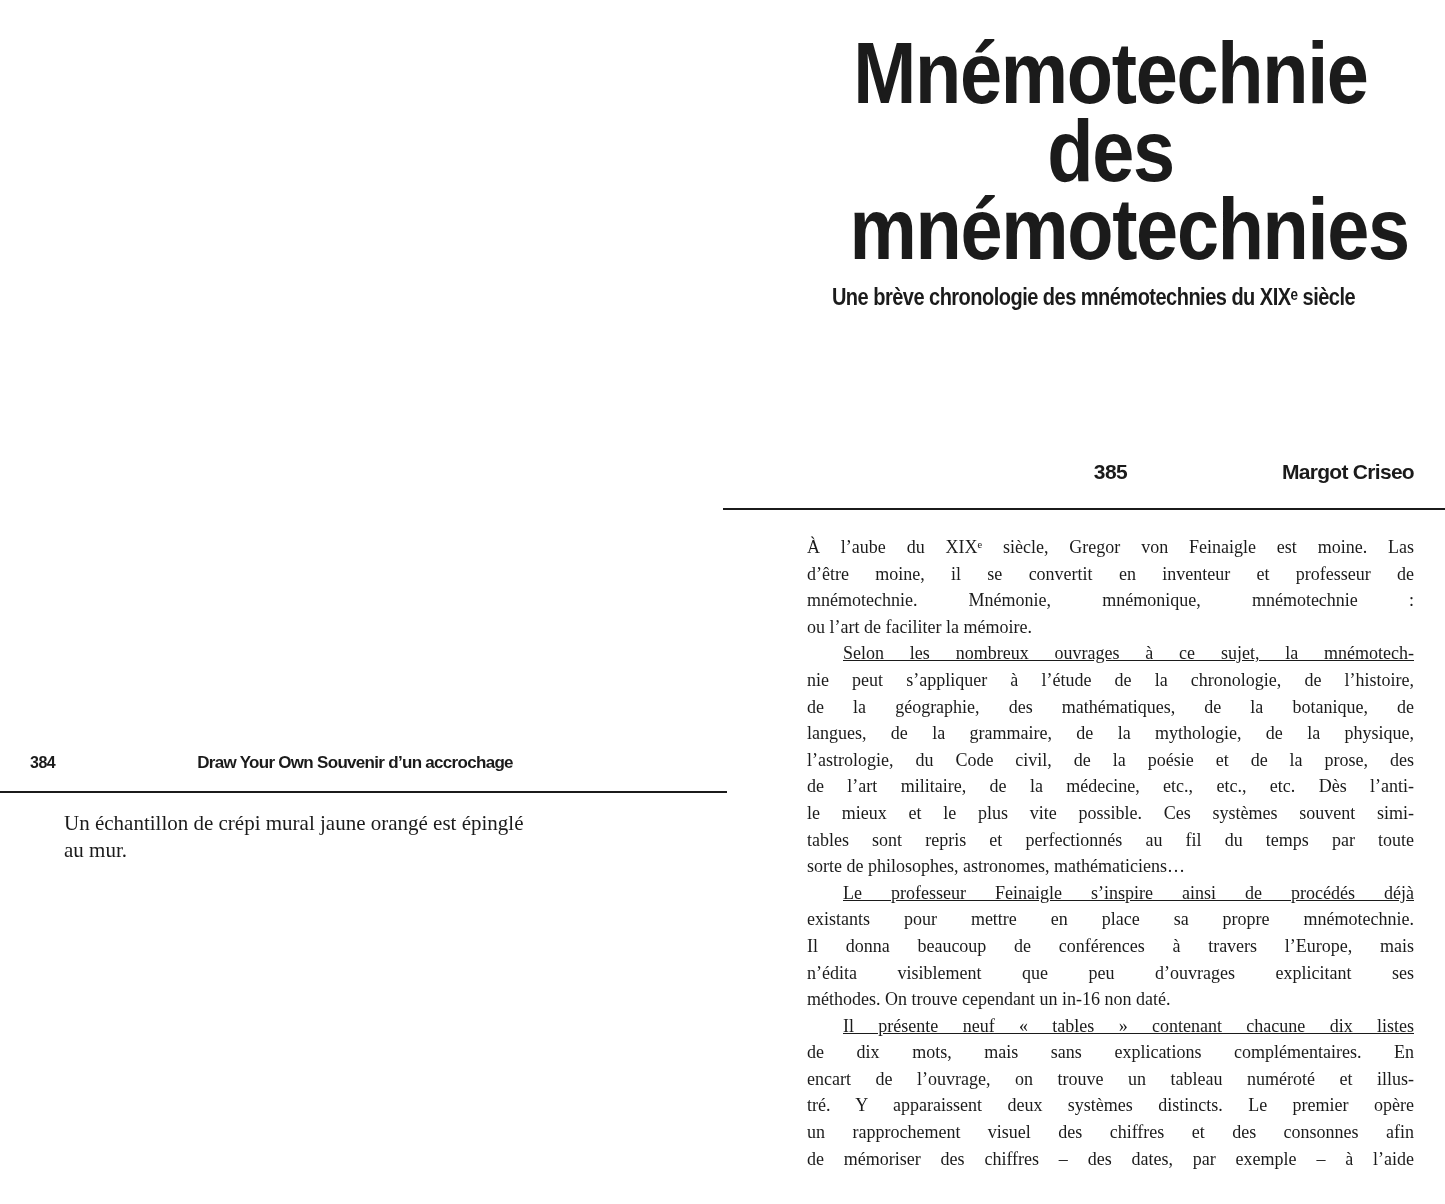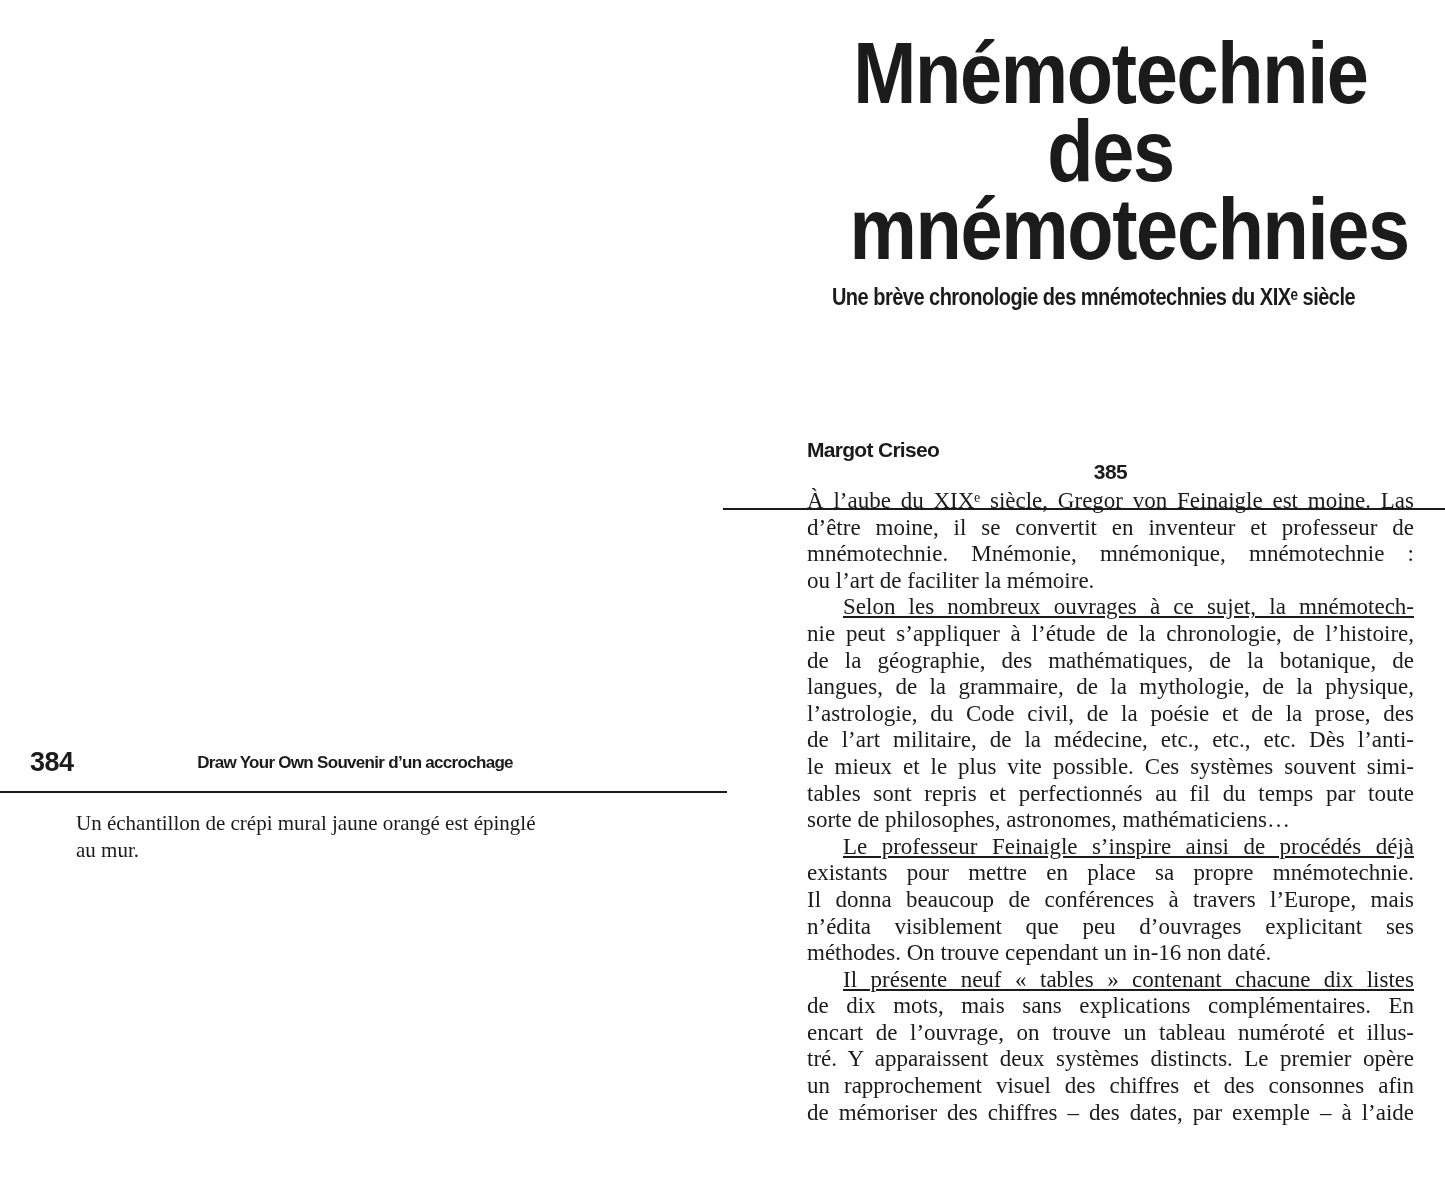--- a/index.html
+++ b/index.html
@@ -25,38 +25,38 @@
     height: 2px;
     background: #1b1b1b;
   }
   .rule-left  { left: 0;     top: 791px; width: 727px; }
   .rule-right { left: 723px; top: 508px; width: 722px; }
 
   
   .left-pagenum {
     position: absolute;
     left: 30px; top: 752px;
-    font-size: 27px;
+    font-size: 16px;
     letter-spacing: -0.5px;
     line-height: 21px;
     white-space: nowrap;
   }
   .left-running-title {
     position: absolute;
     left: 0; top: 752px;
     width: 710px;
     text-align: center;
     font-size: 17px;
     letter-spacing: -0.7px;
     line-height: 21px;
     white-space: nowrap;
   }
   .body-left {
     position: absolute;
-    left: 76px; top: 810px;
+    left: 64px; top: 810px;
     width: 607px;
     font-size: 21px;
     line-height: 26.6px;
   }
 
   
   .article-title {
     position: absolute;
     left: 807px; top: 34px;
     width: 607px;
@@ -76,43 +76,43 @@
     text-align: center;
     font-size: 23px;
     line-height: 23px;
     letter-spacing: -0.6px;
     white-space: nowrap;
     transform: scaleX(0.87);
     transform-origin: 50% 0;
   }
   .author-line {
     position: absolute;
-    left: 807px; top: 439px;
+    left: 807px; top: 461px;
     width: 607px;
-    text-align: left;
+    text-align: right;
     font-size: 21px;
     line-height: 21px;
     letter-spacing: -0.7px;
     white-space: nowrap;
   }
   .right-pagenum {
     position: absolute;
     left: 807px; top: 461px;
     width: 607px;
     text-align: center;
     font-size: 21px;
     line-height: 21px;
     letter-spacing: -0.5px;
     white-space: nowrap;
   }
   .body-right {
     position: absolute;
-    left: 807px; top: 488px;
+    left: 807px; top: 534px;
     width: 607px;
-    font-size: 23px;
+    font-size: 18px;
     line-height: 26.6px;
   }
 
   
   .line {
     height: 26.6px;
     overflow: hidden;
     text-align: justify;
   }
   .line::after {

